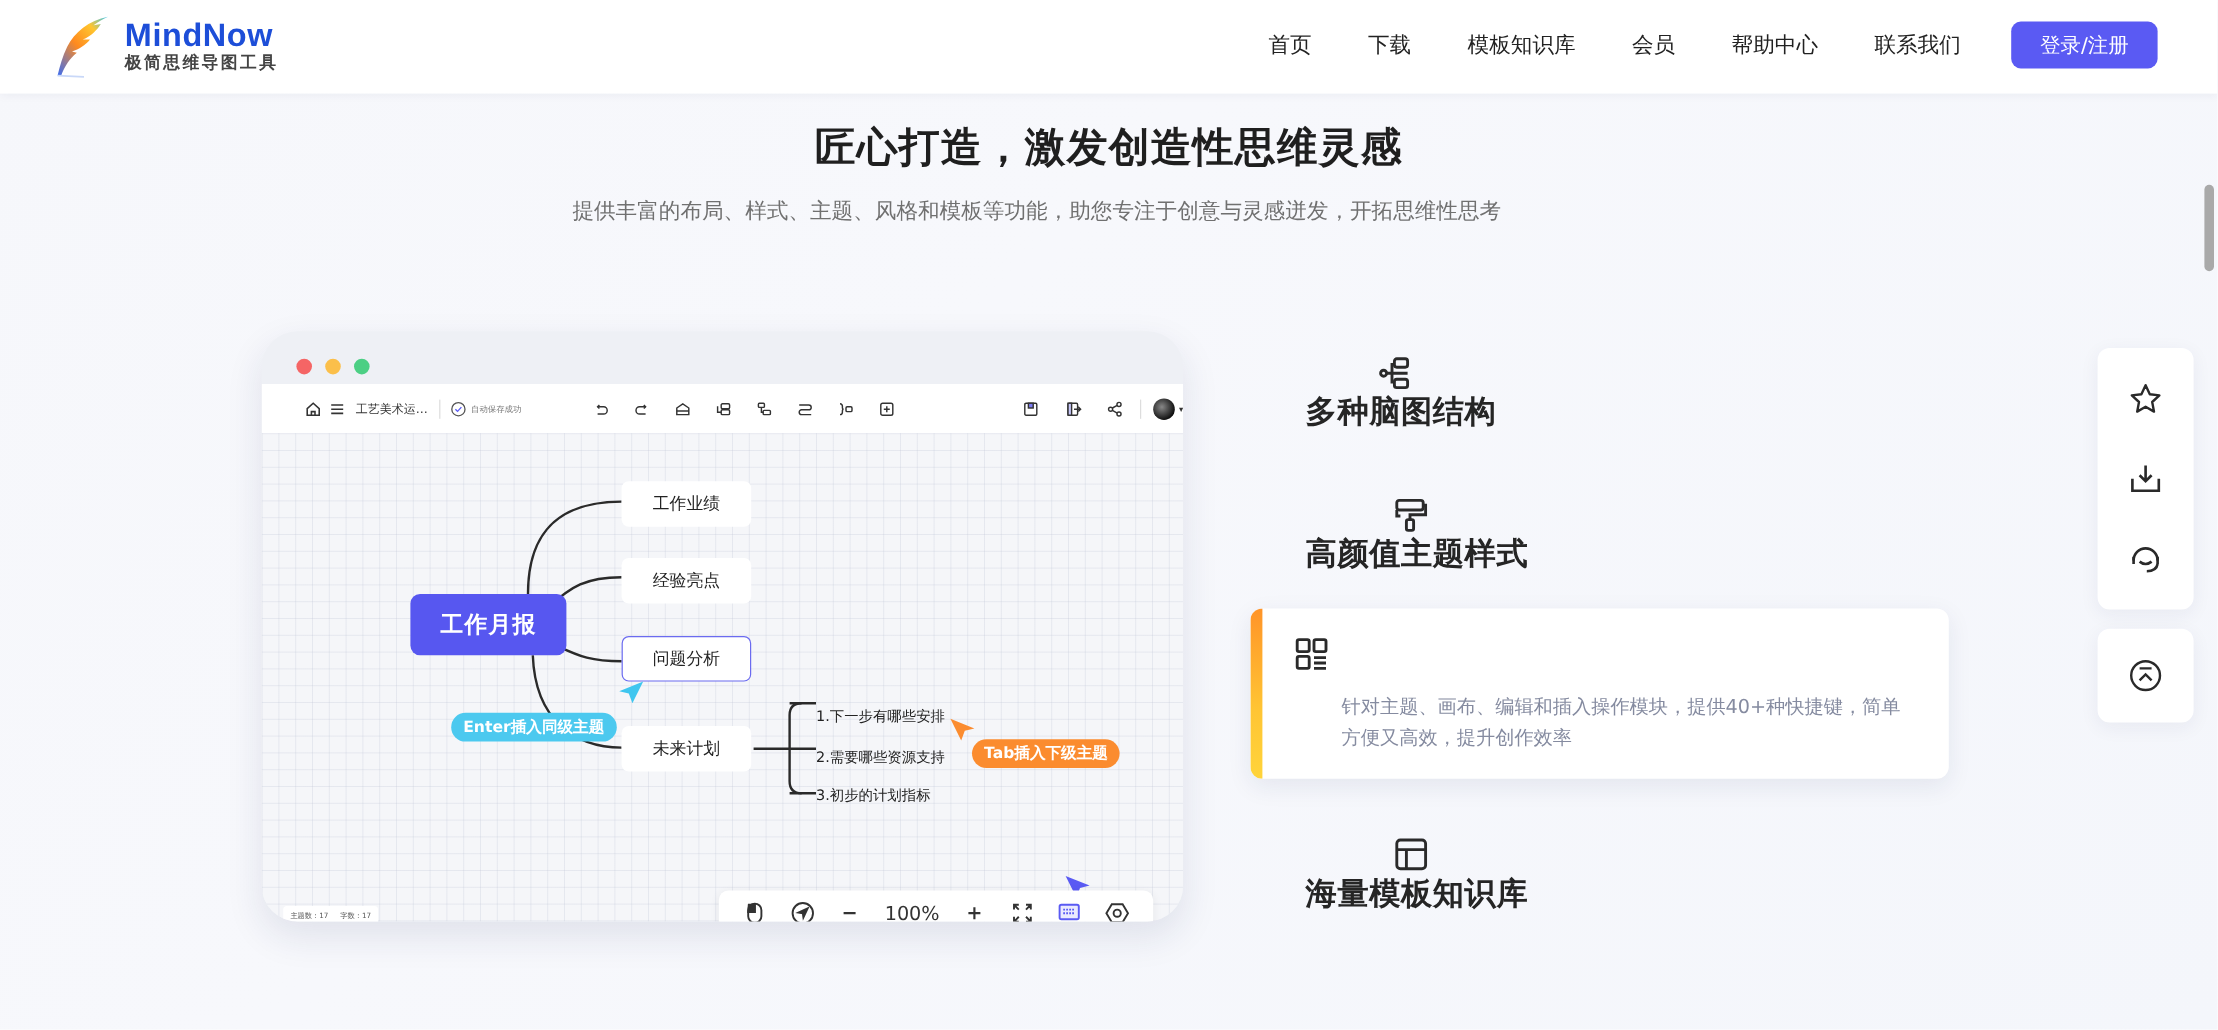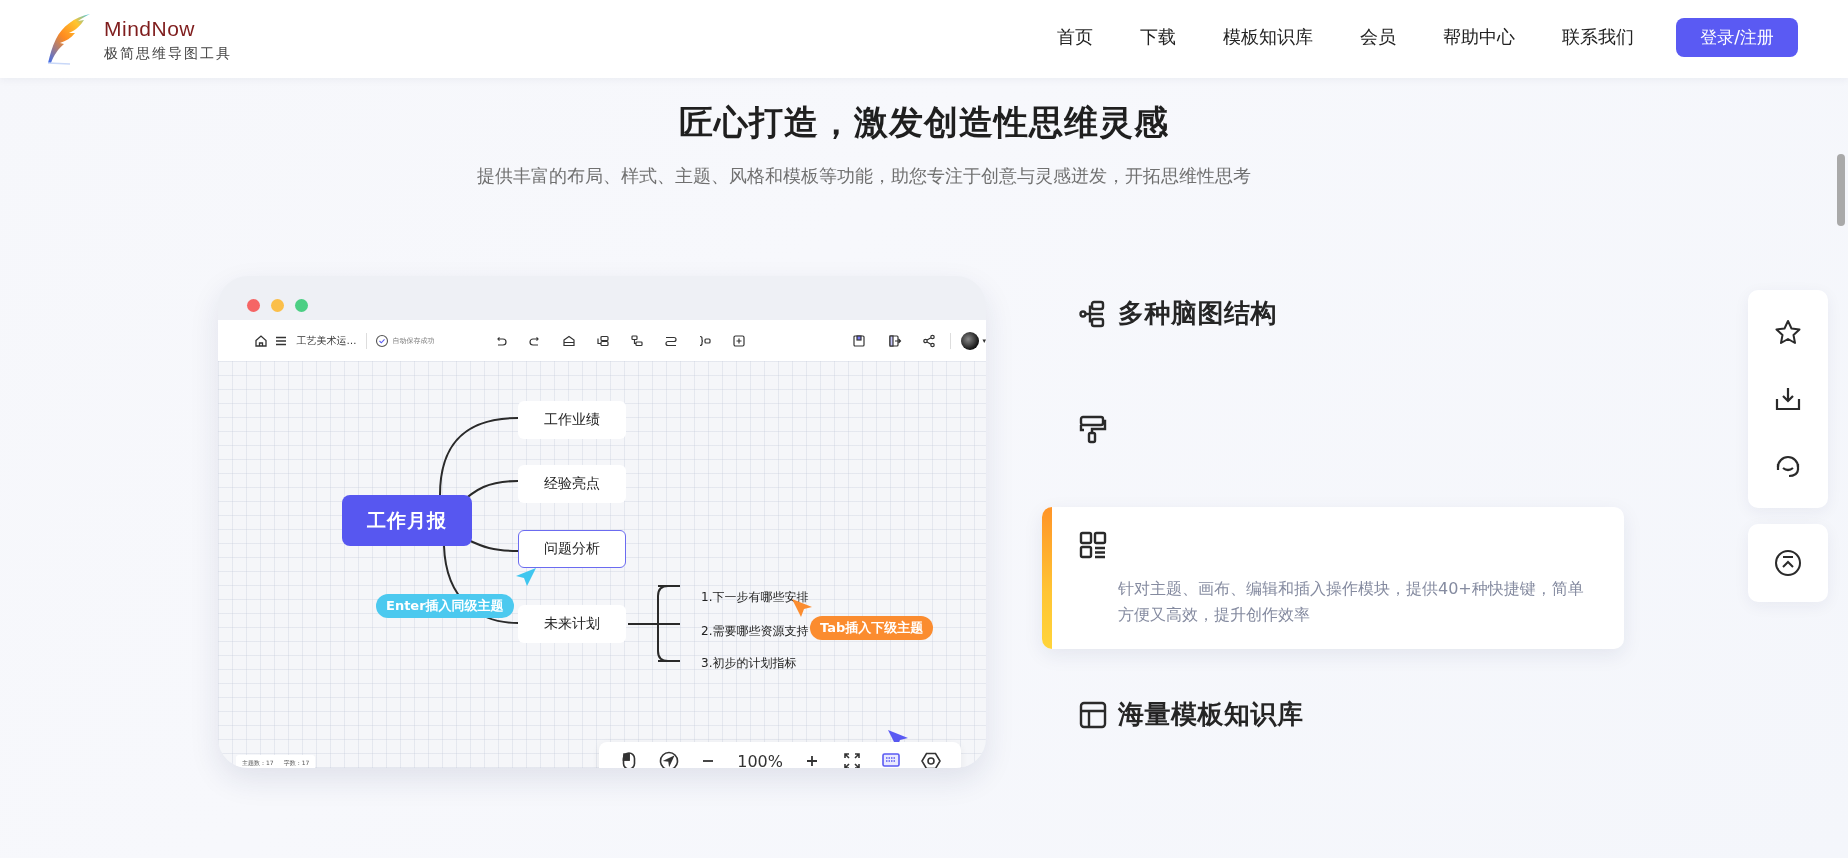--- a/index.html
+++ b/index.html
@@ -13,22 +13,22 @@
   
   .header {
     position: absolute; left: 0; top: 0; width: 1848px; height: 78px;
     background: #fff;
     box-shadow: 0 2px 8px rgba(20,30,80,0.05);
     z-index: 5;
   }
   .logo { position: absolute; left: 40px; top: 11px; display: flex; align-items: center; }
   .logo-mark { width: 56px; height: 54px; }
   .logo-text { margin-left: 8px; }
-  .logo-name { font-size: 21px; font-weight: normal; color: #7f1d1d; letter-spacing: 0.5px; line-height: 30px; font-family: "Liberation Sans", sans-serif; }
-  .logo-tag { font-size: 14px; color: #444; letter-spacing: 2px; line-height: 18px; }
+  .logo-name { font-size: 27px; font-weight: bold; color: #1d4ed8; letter-spacing: 0.5px; line-height: 30px; font-family: "Liberation Sans", sans-serif; }
+  .logo-tag { font-size: 14px; color: #444; letter-spacing: 2px; line-height: 18px; font-weight: bold; }
   .nav { position: absolute; right: 0; top: 0; height: 74px; display: flex; align-items: center; justify-content: flex-end; }
   .nav-item { font-size: 18px; color: #222; margin-left: 47px; cursor: pointer; }
   .nav-item:first-child { margin-left: 0; }
   .login-btn {
     margin-left: 42px; margin-right: 50px;
     background: #5a5af3; color: #fff; font-size: 17px;
     width: 122px; height: 39px; border-radius: 8px;
     display: flex; align-items: center; justify-content: center; cursor: pointer;
   }
   
@@ -64,40 +64,40 @@
   }
   .node {
     position: absolute; background: #fff; border-radius: 6px; font-size: 14px; color: #222;
     display: flex; align-items: center; justify-content: center;
   }
   .root {
     position: absolute; left: 124px; top: 134px; width: 130px; height: 51px;
     background: #5757f0; color: #fff; font-size: 19px; font-weight: bold; border-radius: 8px;
     display: flex; align-items: center; justify-content: center; letter-spacing: 1px;
   }
-  .sub-item { position: absolute; font-size: 12px; color: #222; padding-left: 21px; }
+  .sub-item { position: absolute; font-size: 12px; color: #222; }
   .tip {
     position: absolute; color: #fff; font-size: 13px; font-weight: bold;
     padding: 0 10px; height: 24px; border-radius: 12px; display: flex; align-items: center; white-space: nowrap;
   }
   .bottom-bar {
     position: absolute; left: 381px; top: 381px; width: 362px; height: 38px;
     background: #fff; border-radius: 8px; box-shadow: 0 2px 8px rgba(0,0,0,0.06);
     display: flex; align-items: center; justify-content: space-around; padding: 0 10px;
   }
   .bb-icon svg { width: 22px; height: 22px; display: block; }
   .zoom-val { font-size: 16px; color: #333; }
   .stats {
     position: absolute; left: 18px; top: 394px; height: 16px; padding: 0 6px;
     background: #fff; border-radius: 3px; font-size: 6px; color: #555;
     display: flex; align-items: center; gap: 10px;
   }
 
   
-  .feature { position: absolute; left: 1078px; display: flex; align-items: center; }
+  .feature { position: absolute; left: 1078px; display: flex; align-items: center; flex-direction: column; }
   .feature-icon svg { width: 30px; height: 30px; display: block; }
   .feature-title { font-size: 26px; font-weight: bold; color: #252525; margin-left: 10px; letter-spacing: 0.5px; }
   .feature-card {
     position: absolute; left: 1042px; top: 507px; width: 582px; height: 142px;
     background: #fff; border-radius: 10px; box-shadow: 0 6px 20px rgba(30,40,90,0.08);
     overflow: hidden;
   }
   .card-bar { position: absolute; left: 0; top: 0; width: 10px; height: 142px; background: linear-gradient(180deg, #ff9428 0%, #ffc534 60%, #ffd43a 100%); }
   .card-desc { position: absolute; left: 76px; top: 70px; width: 470px; font-size: 16px; color: #858ba0; line-height: 26px; }
 
@@ -351,20 +351,21 @@
 
 <div class="feature" style="top:414px">
   <span class="feature-icon">
     <svg viewBox="0 0 30 30" fill="none" stroke="#2a2a2a" stroke-width="2.4">
         <rect x="3" y="3" width="22" height="8" rx="2"></rect>
         <path d="M25 7 H27 V15 H14 V19"></path>
         <rect x="11" y="19" width="6" height="9" rx="1.5"></rect>
         <path d="M3 11 V16 H6"></path>
       </svg>
   </span>
+  <span class="feature-title">高颜值主题样式</span>
 </div>
 
 <div class="feature-card">
   <div class="card-bar"></div>
 </div>
 <div class="feature" style="top:530px;z-index:2">
   <span class="feature-icon">
     <svg viewBox="0 0 30 30" fill="none" stroke="#2a2a2a" stroke-width="2.4">
         <rect x="3" y="3" width="10" height="10" rx="1.5"></rect>
         <rect x="17" y="3" width="10" height="10" rx="1.5"></rect>

